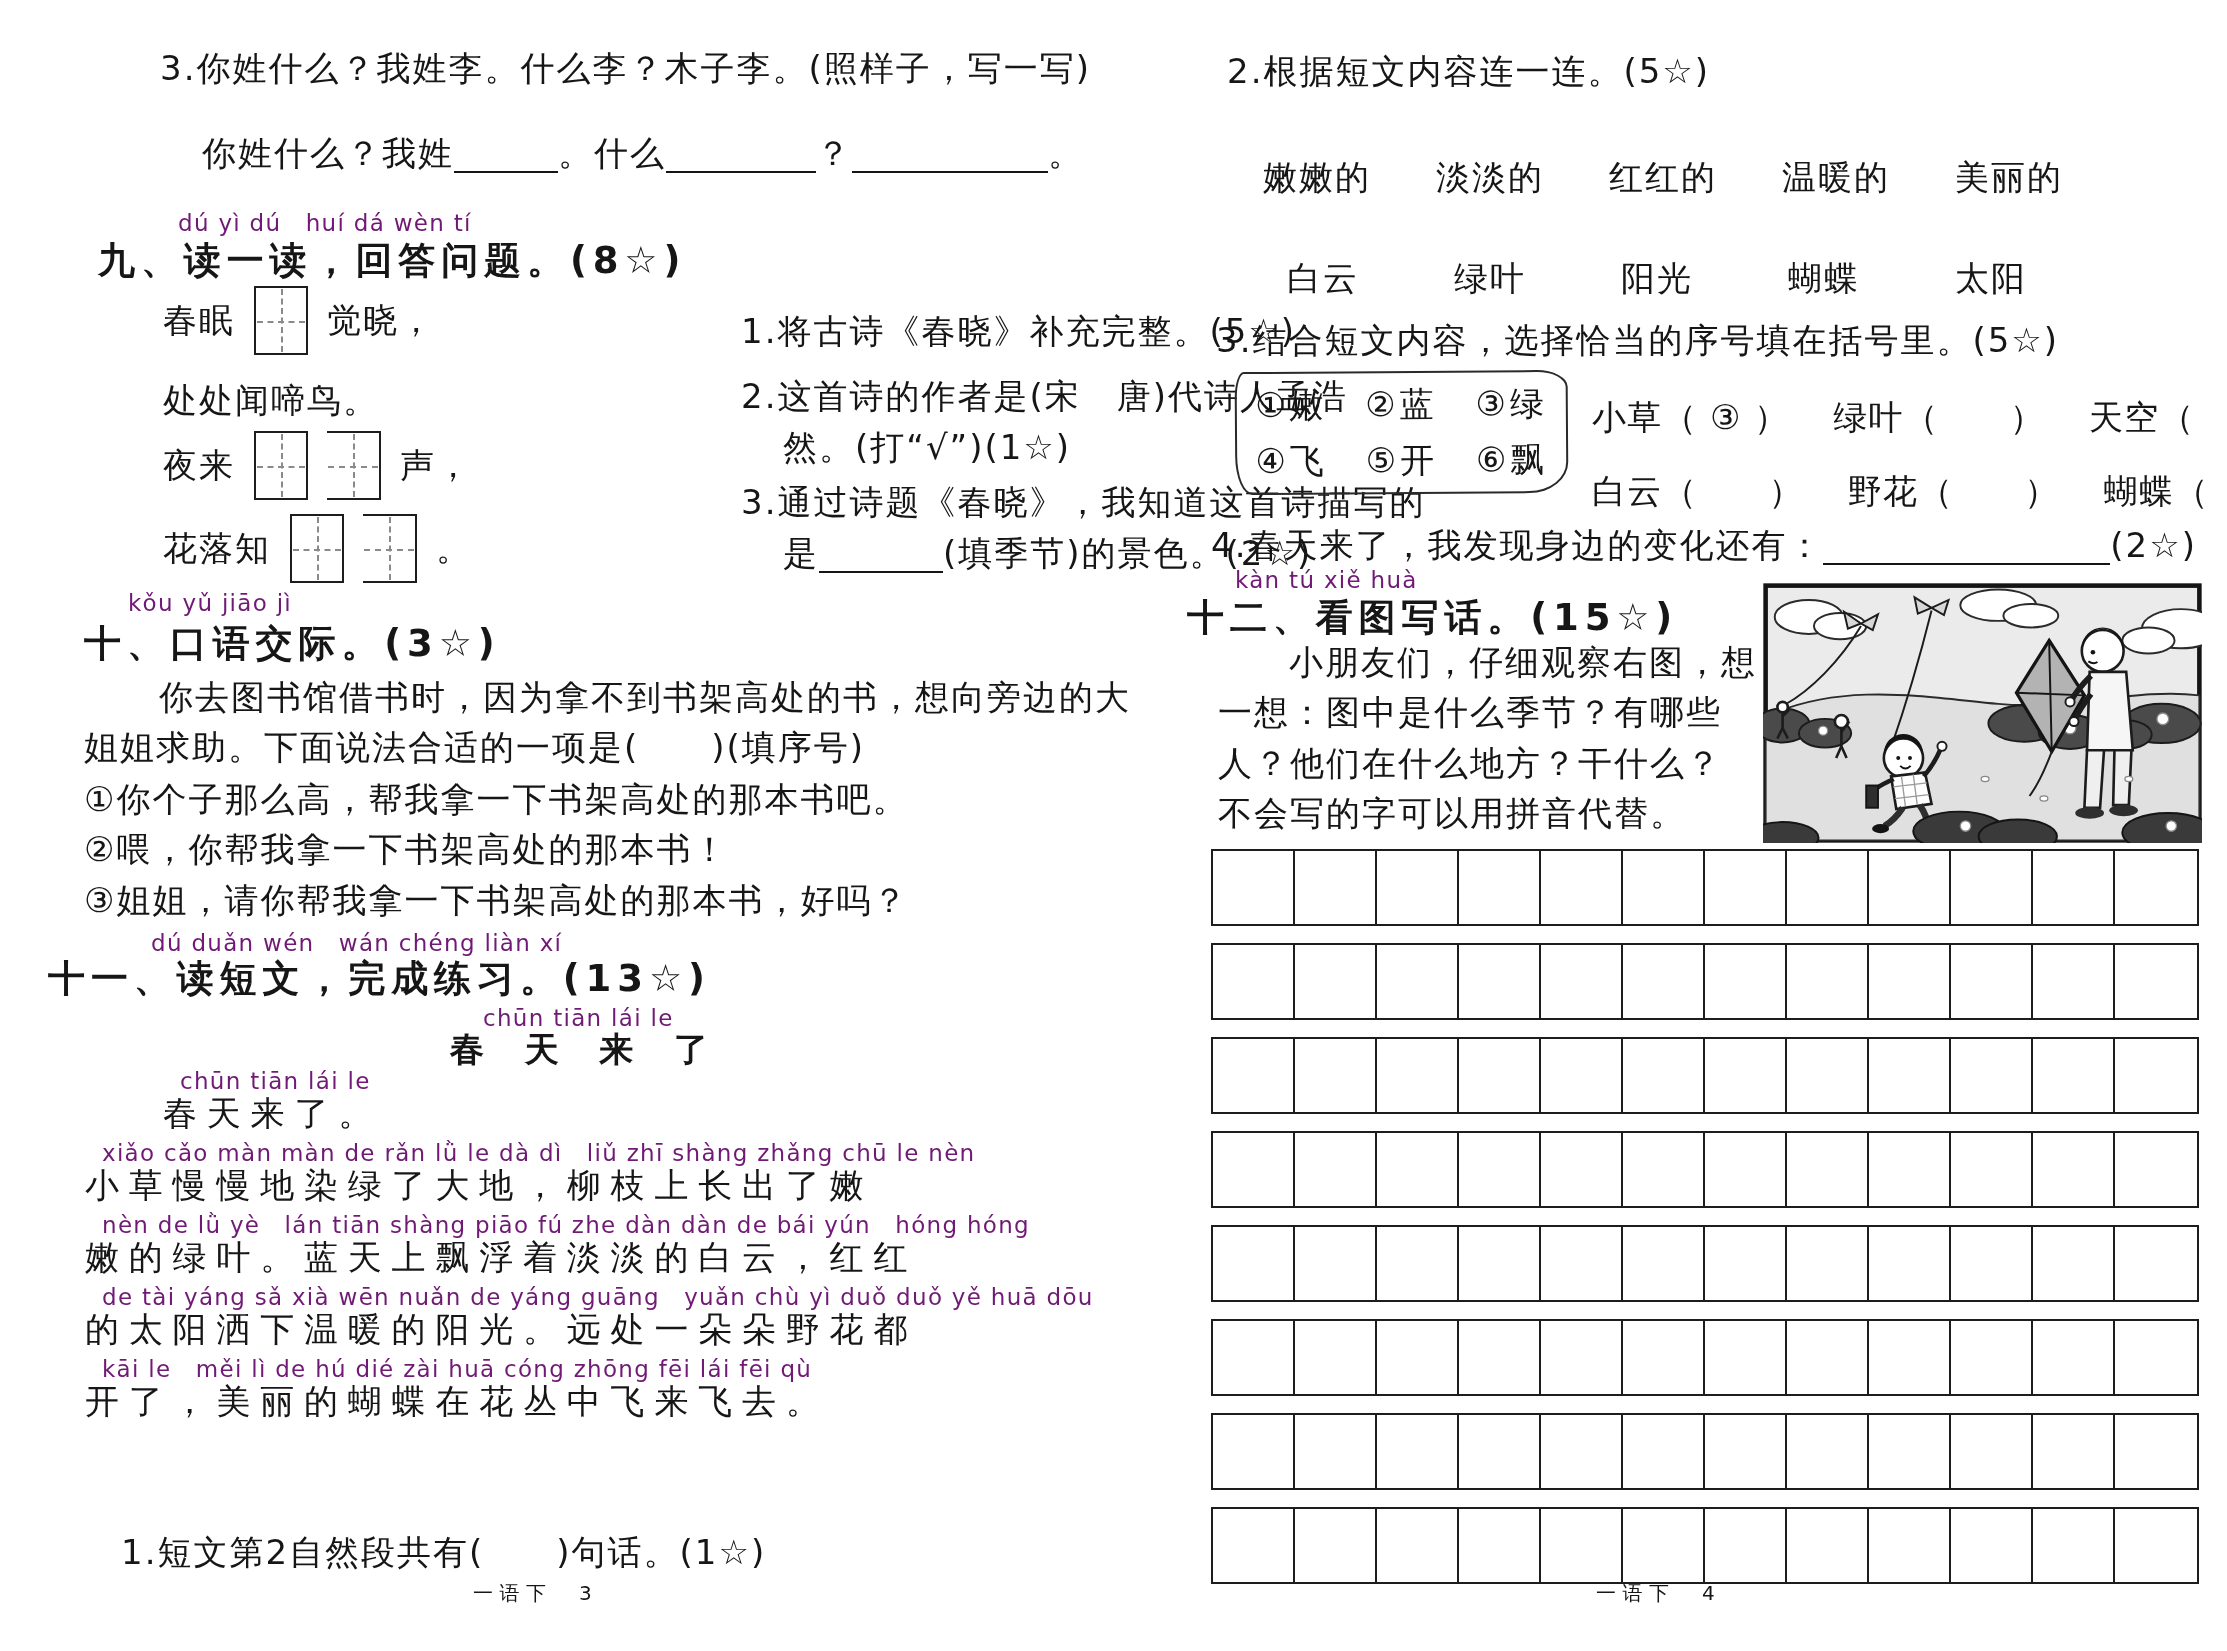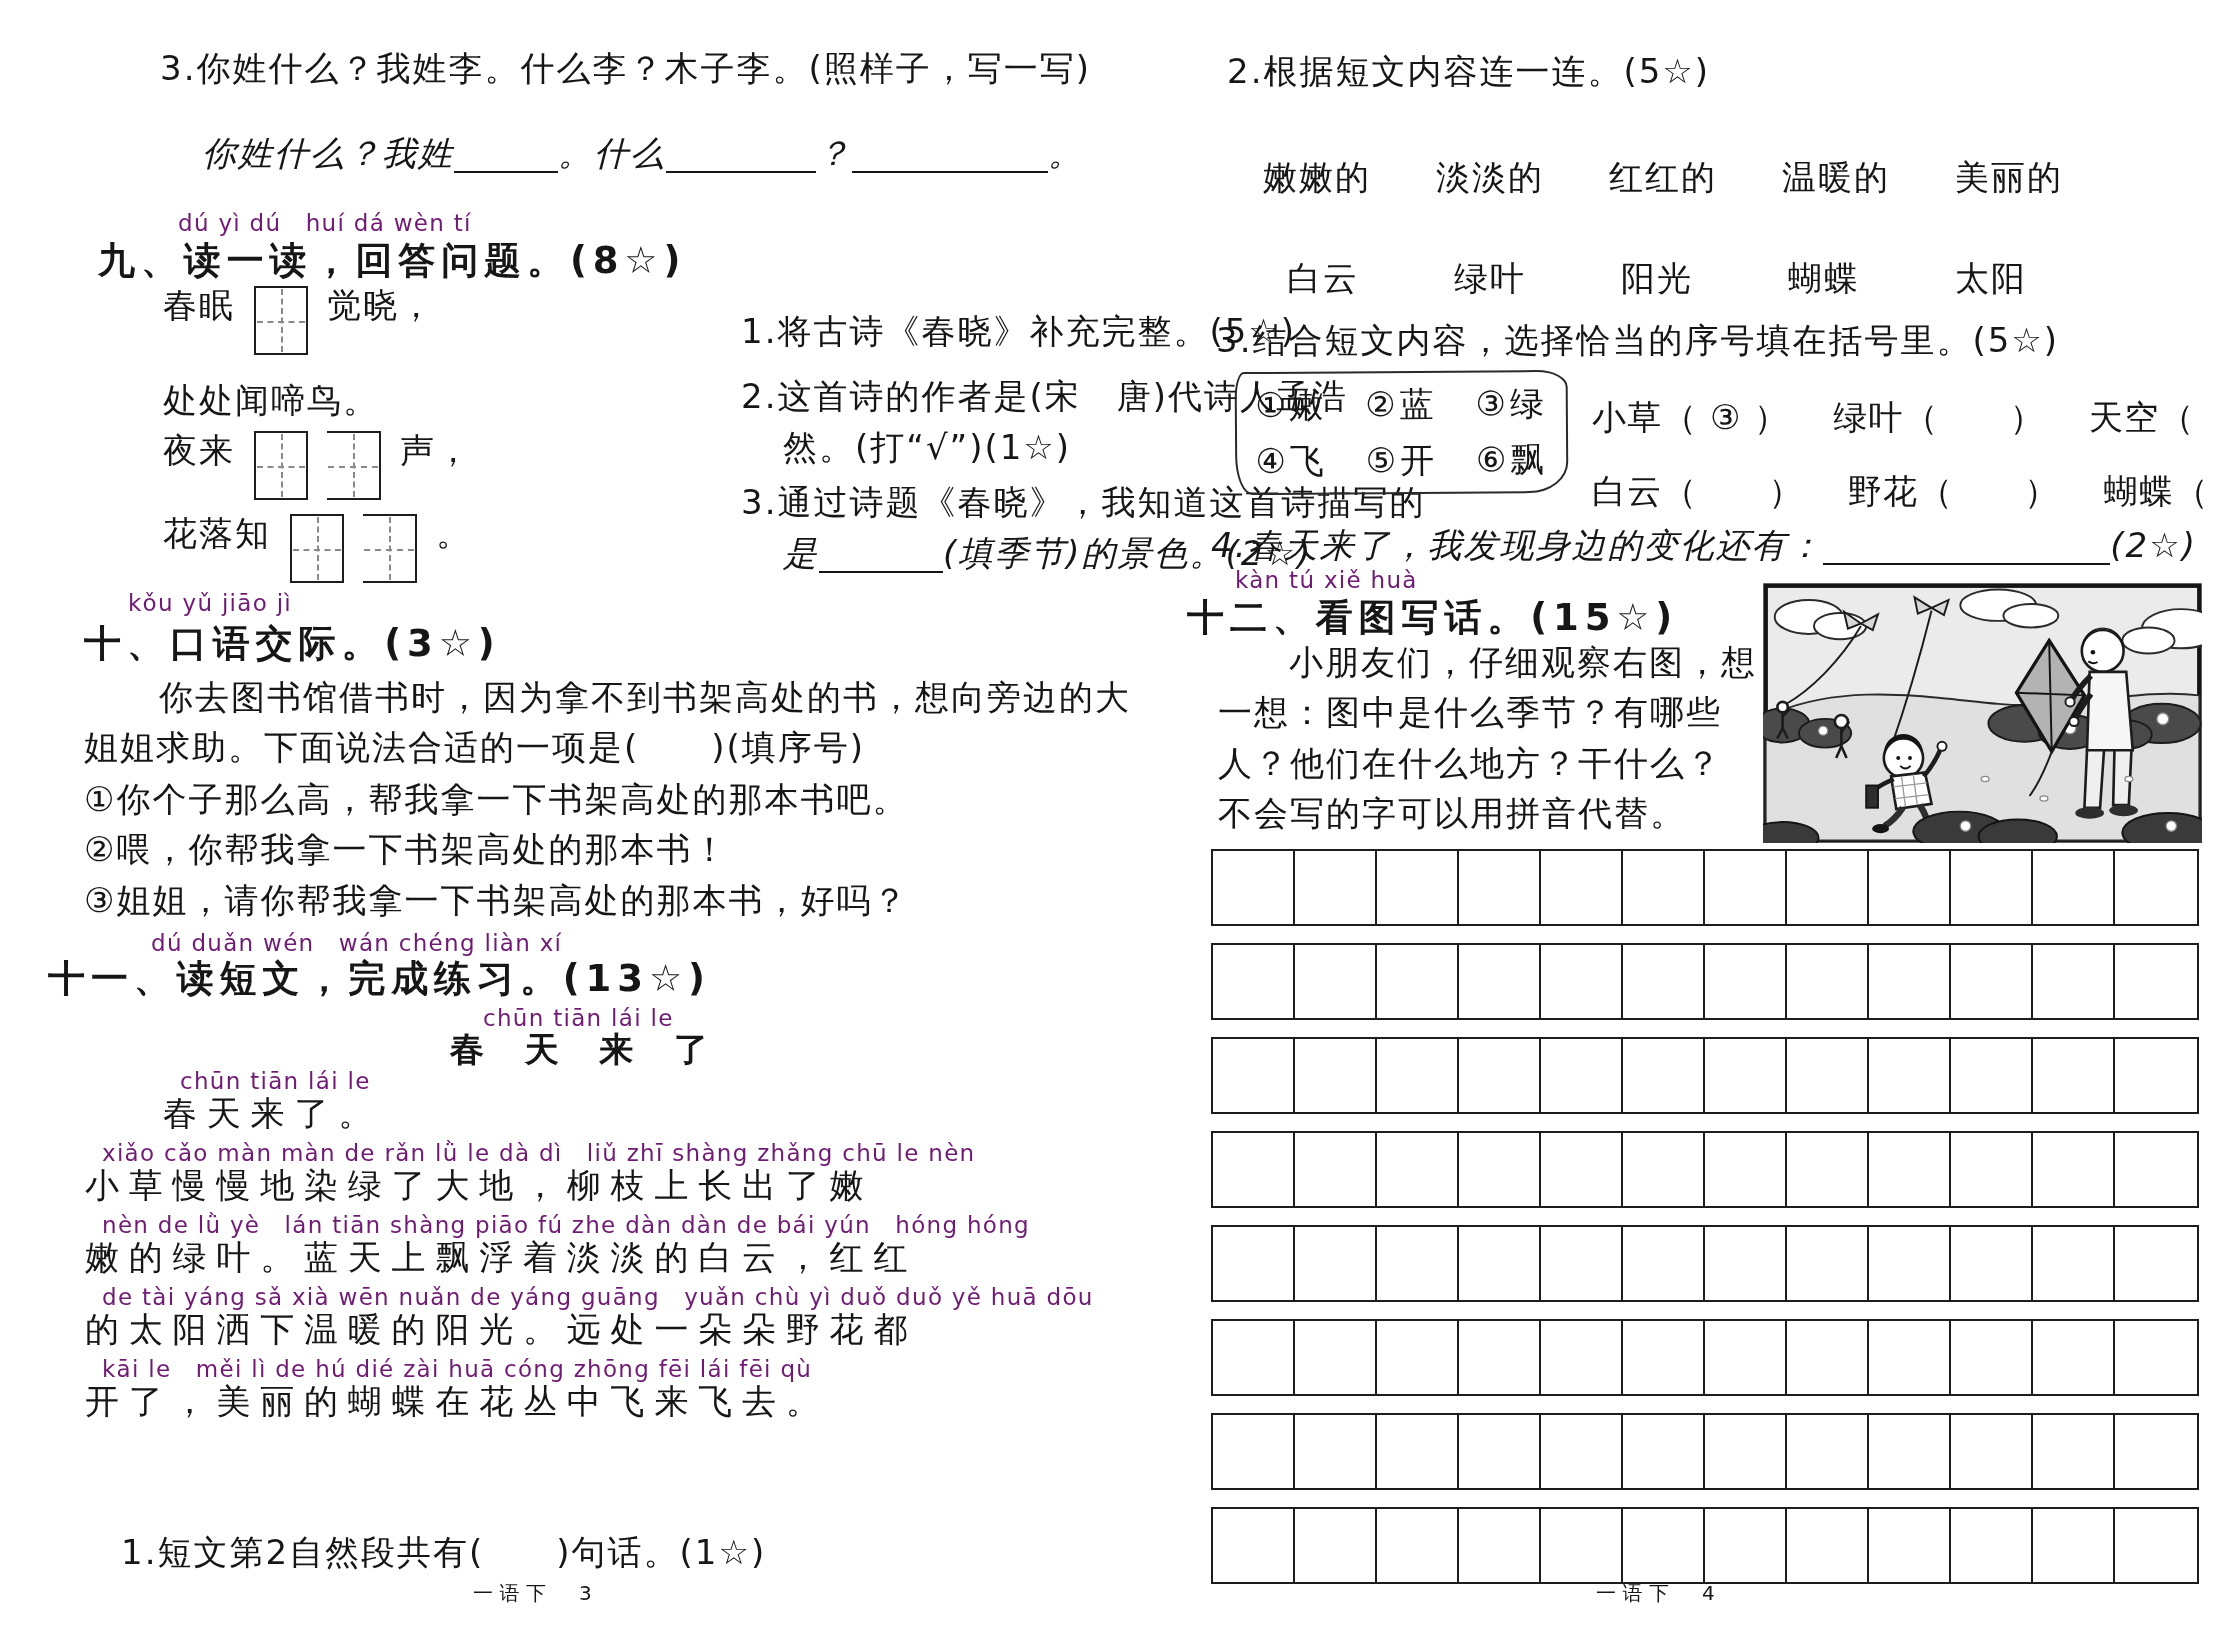--- a/index.html
+++ b/index.html
@@ -3,27 +3,27 @@
 <meta charset="utf-8">
 <style>
   html,body{margin:0;padding:0;background:#888;}
   .page{position:relative;width:2227px;height:1652px;background:#ffffff;overflow:hidden;
         font-family:"DejaVu Sans",sans-serif;color:#161616;}
   .abs{position:absolute;}
   .t{font-size:34px;line-height:1.15;letter-spacing:2px;white-space:nowrap;}
   .sec{font-size:37px;font-weight:700;letter-spacing:5.9px;white-space:nowrap;}
   .py{font-size:23px;letter-spacing:1.3px;color:#701a75;white-space:nowrap;}
   .blank{display:inline-block;border-bottom:2.6px solid #151515;height:35px;vertical-align:-6.5px;}
-  .row{display:flex;align-items:flex-end;font-style:italic;}
+  .row{display:flex;align-items:flex-end;}
   
   .tian{width:54px;height:69px;border:2.6px solid #1d1d1d;position:relative;background:#fff;box-sizing:border-box;}
   .tian::before{content:"";position:absolute;left:50%;top:1.3px;bottom:1.3px;border-left:2px dashed #8a8a8a;}
   .tian::after{content:"";position:absolute;top:50%;left:1.3px;right:1.3px;border-top:2px dashed #8a8a8a;}
   .tian + .tian{border-left:none;}
-  .poem-line{display:flex;gap:19px;}
+  .poem-line{display:flex;align-items:center;gap:19px;}
   
   .optbox{border:2.6px solid #2a2a2a;border-radius:9.1px 31px 39px 17px / 26px 17px 31px 39px;
           padding:11.8px 18.3px;transform:rotate(-0.4deg);}
   .optbox .t{display:block;letter-spacing:3.9px;}
   .optbox .t + .t{margin-top:17px;}
   
   .match-top{display:flex;gap:65px;}
   .match-bottom{display:flex;gap:95px;}
   .match-item{font-size:34px;letter-spacing:2px;white-space:nowrap;}
   

